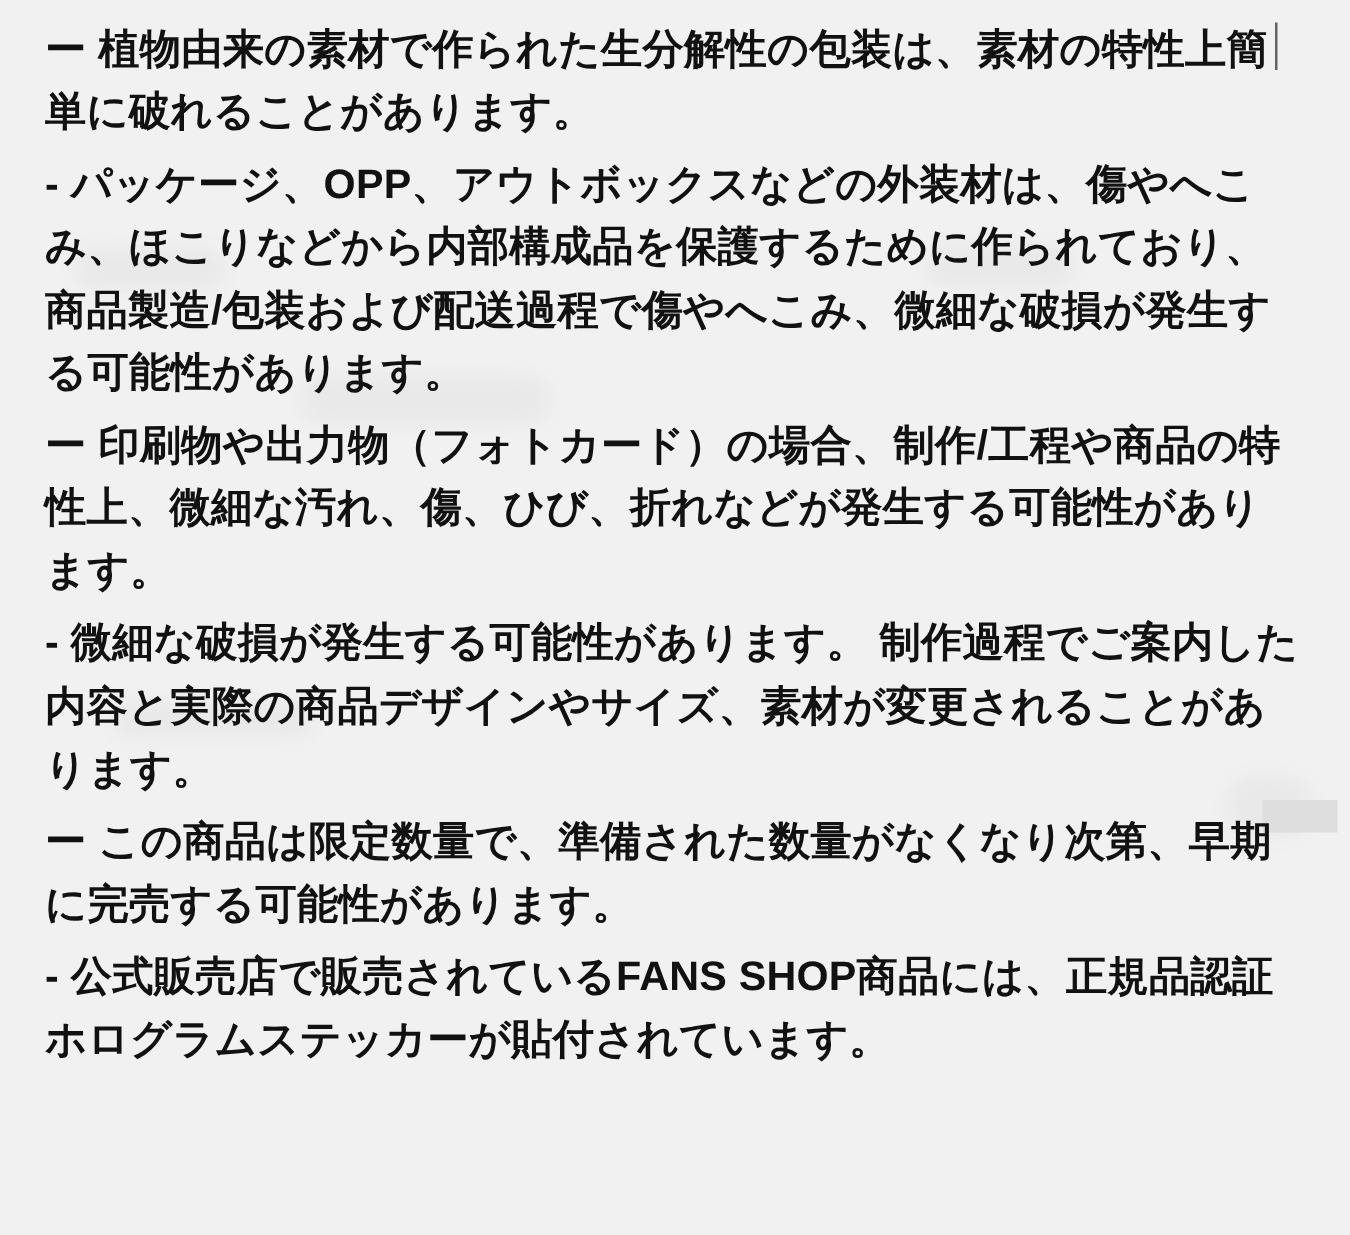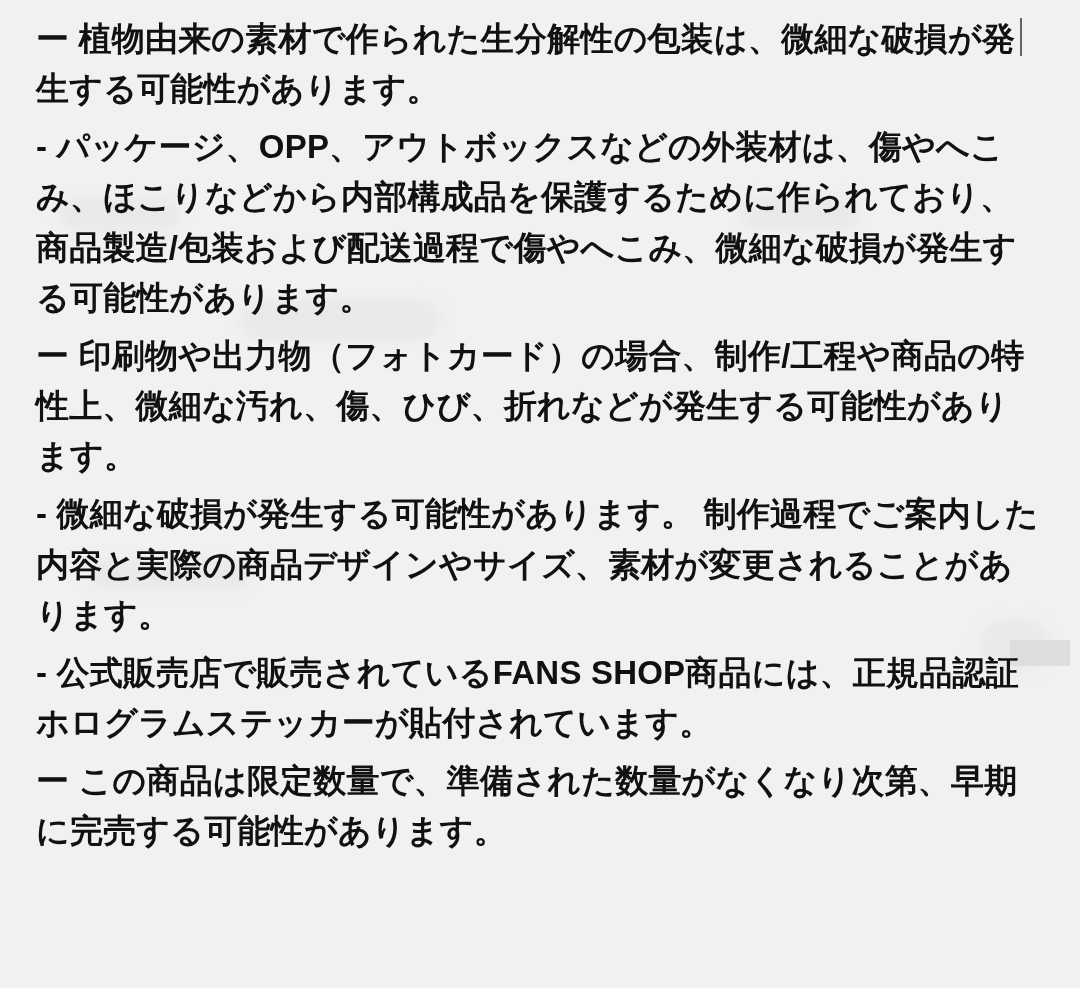--- a/index.html
+++ b/index.html
@@ -80,21 +80,21 @@
 
   <div class="blob b1"></div>
   <div class="blob b2"></div>
   <div class="blob b3"></div>
   <div class="blob b4"></div>
   <div class="blob b5"></div>
   <div class="edge-mark e1"></div>
   <div class="caret"></div>
 
   <div class="content">
-    <p class="para">ー 植物由来の素材で作られた生分解性の包装は、微細な破損が発生する可能性があります。</p>
+    <p class="para">ー 植物由来の素材で作られた生分解性の包装は、素材の特性上簡単に破れることがあります。</p>
     <p class="para">- パッケージ、OPP、アウトボックスなどの外装材は、傷やへこみ、ほこりなどから内部構成品を保護するために作られており、商品製造/包装および配送過程で傷やへこみ、微細な破損が発生する可能性があります。</p>
     <p class="para">ー 印刷物や出力物（フォトカード）の場合、制作/工程や商品の特性上、微細な汚れ、傷、ひび、折れなどが発生する可能性があります。</p>
     <p class="para">- 微細な破損が発生する可能性があります。 制作過程でご案内した内容と実際の商品デザインやサイズ、素材が変更されることがあります。</p>
+    <p class="para">ー この商品は限定数量で、準備された数量がなくなり次第、早期に完売する可能性があります。</p>
     <p class="para">- 公式販売店で販売されているFANS SHOP商品には、正規品認証ホログラムステッカーが貼付されています。</p>
-    <p class="para">ー この商品は限定数量で、準備された数量がなくなり次第、早期に完売する可能性があります。</p>
   </div>
 
 </div>
 
 </body></html>

